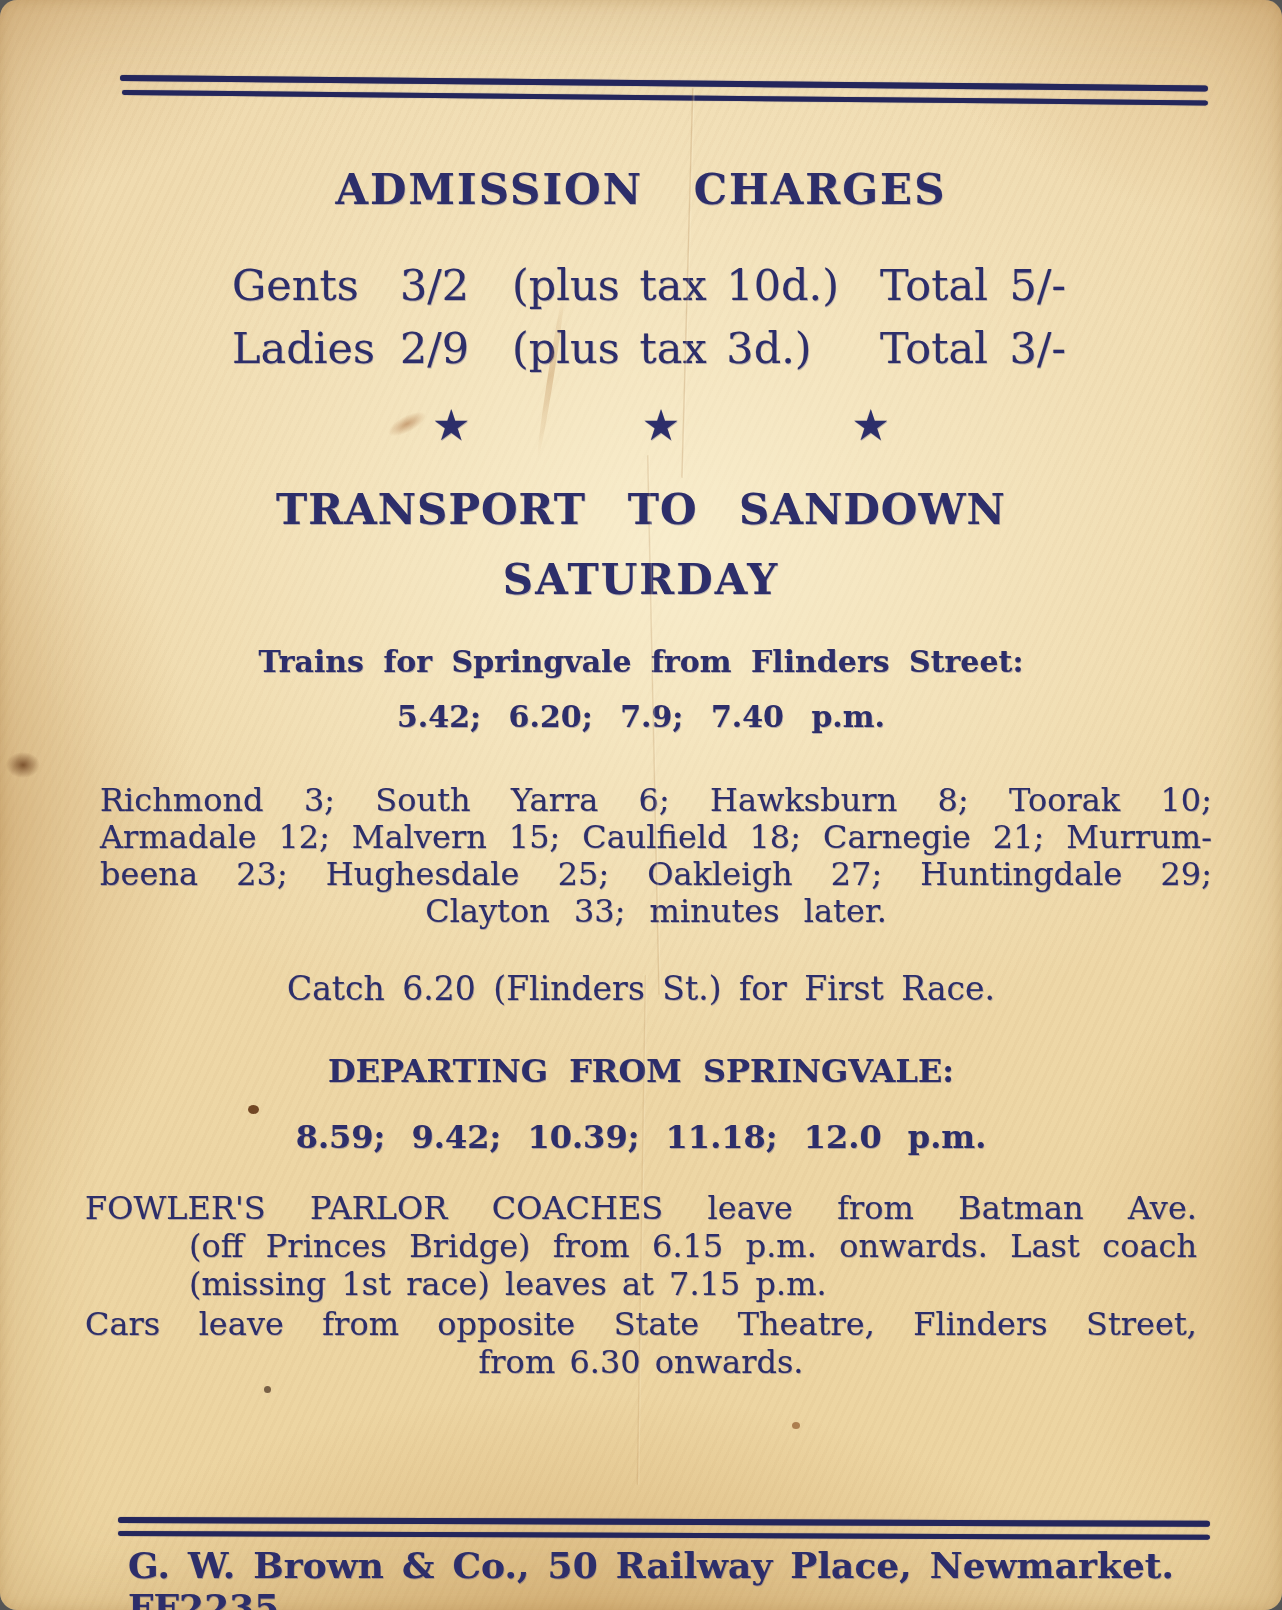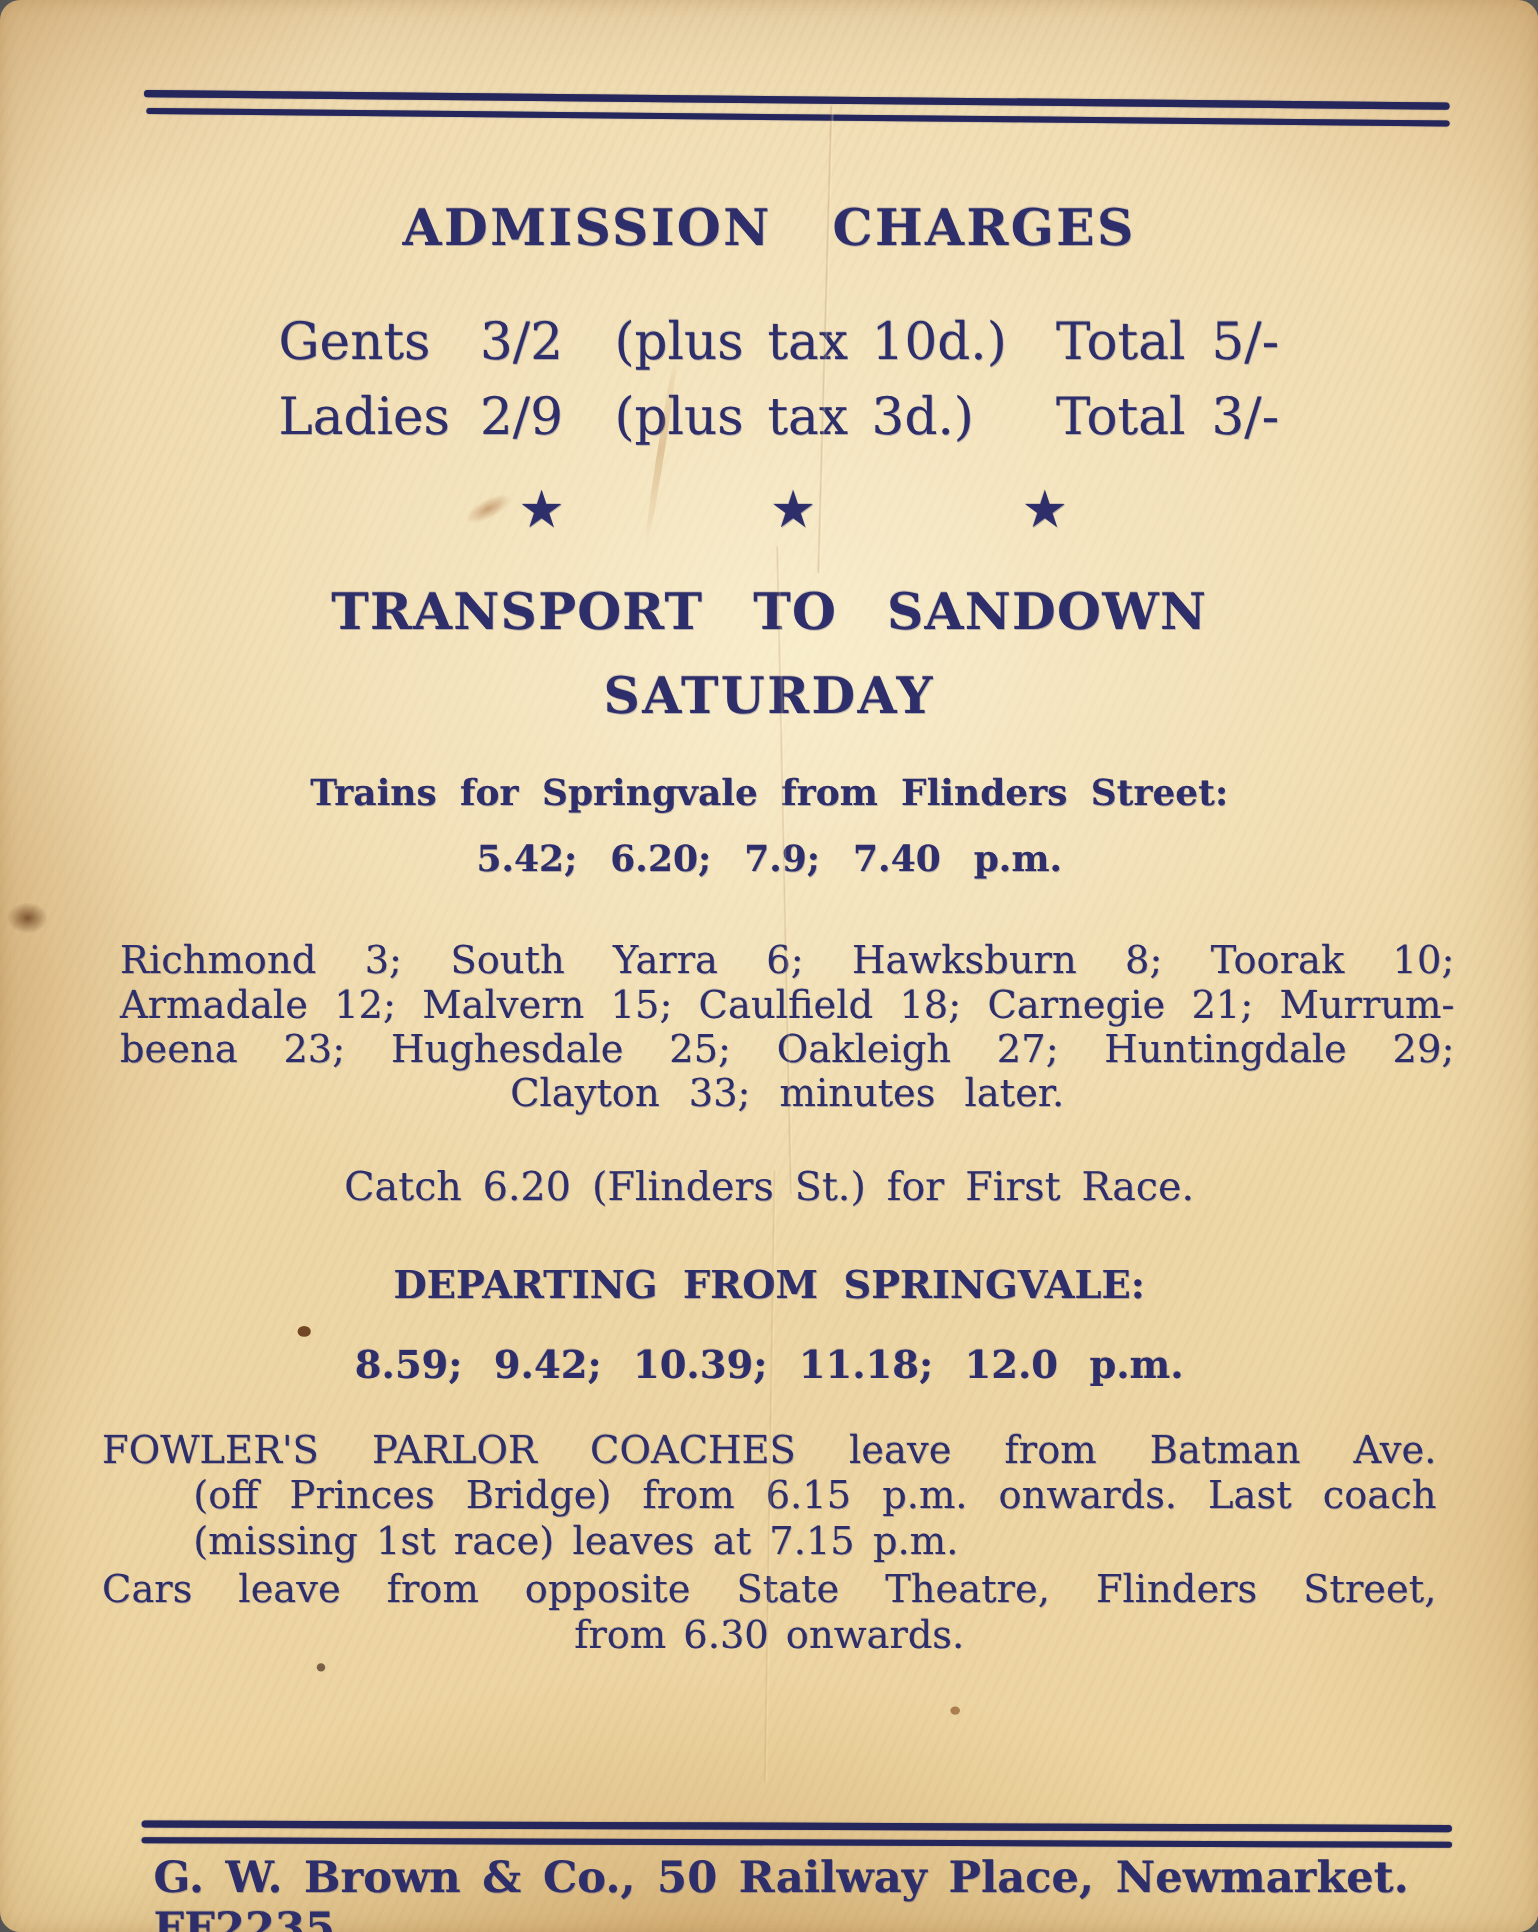--- a/index.html
+++ b/index.html
@@ -52,21 +52,21 @@
   .train-times{top:699px;font-size:30px;font-weight:bold;word-spacing:17px;}
 
   .stations{top:782px;left:100px;width:1112px;font-size:32px;line-height:37px;}
   .stations .last{text-align:center;text-align-last:center;word-spacing:14px;}
 
   .catch-note{top:969px;font-size:33px;word-spacing:7px;}
   .departing-heading{top:1052px;font-size:32px;font-weight:bold;word-spacing:10px;}
   .departing-times{top:1118px;font-size:32px;font-weight:bold;word-spacing:15px;}
 
   .coaches{top:1189px;left:85px;width:1112px;font-size:32px;line-height:38px;}
-  .coaches .indent{margin-left:76px;}
+  .coaches .indent{margin-left:104px;}
   .coaches .left{text-align:left;text-align-last:left;word-spacing:5px;}
 
   .cars{top:1305px;left:85px;width:1112px;font-size:32px;line-height:38px;}
   .cars .last{text-align:center;text-align-last:center;word-spacing:4px;}
 
   .footer-line{top:1544px;left:128px;width:1046px;font-size:36px;font-weight:bold;}
 
   
   .crease{position:absolute;width:4px;border-radius:3px;
     background:linear-gradient(to right, rgba(0,0,0,0), rgba(158,108,56,0.30), rgba(255,245,215,0.35), rgba(0,0,0,0));}

